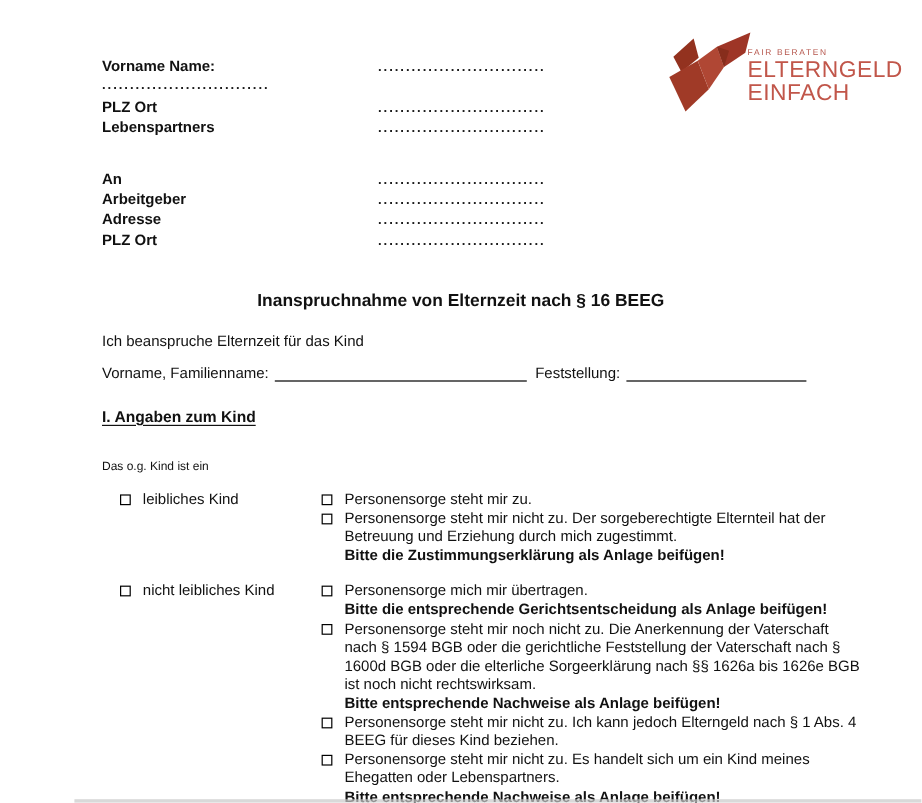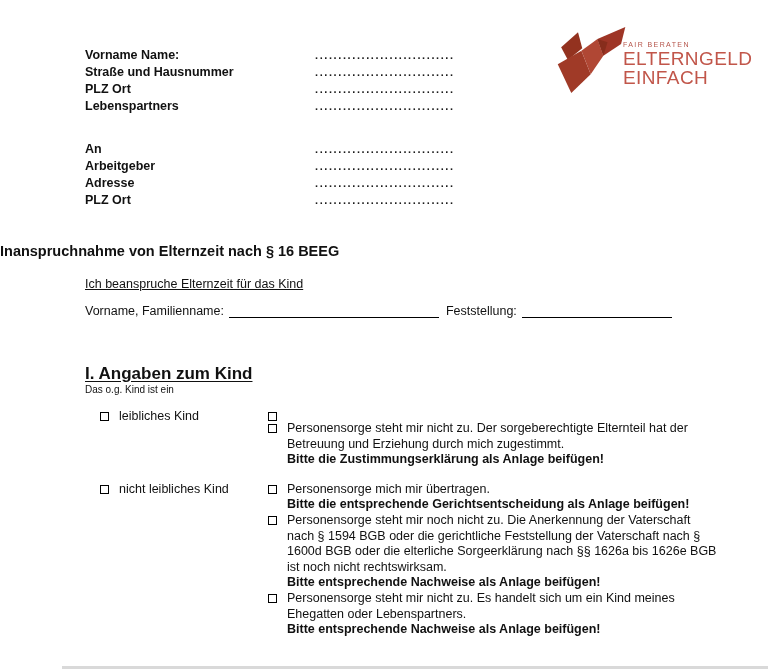--- a/index.html
+++ b/index.html
@@ -43,47 +43,48 @@
     letter-spacing: 0.4px;
     color: #c1564a;
     white-space: nowrap;
   }
   
   .doc-title {
     position: absolute;
     top: 243px;
     left: 0;
     width: 768px;
+    text-align: center;
     font-size: 14.5px;
     font-weight: bold;
   }
-  .intro-line { position: absolute; top: 277px; left: 85px; font-size: 12.5px; text-decoration: underline; }
+  .intro-line { position: absolute; top: 277px; left: 85px; font-size: 12.5px; }
   
   .name-line {
     position: absolute;
     top: 303px;
     left: 85px;
     font-size: 12.5px;
     display: flex;
     align-items: flex-end;
     white-space: nowrap;
   }
   .blank {
     display: inline-block;
     border-bottom: 1.4px solid #000;
     height: 15px;
   }
   .blank-name { width: 210px; margin-left: 5px; margin-right: 7px; }
   .blank-birth { width: 150px; margin-left: 5px; }
   
   .section-heading {
     position: absolute;
-    top: 364px;
+    top: 340px;
     left: 85px;
-    font-size: 17px;
+    font-size: 13px;
     font-weight: bold;
     text-decoration: underline;
     text-underline-offset: 2px;
   }
   .kind-intro { position: absolute; top: 384px; left: 85px; font-size: 10px; }
   
   .checkbox-area { position: absolute; top: 409px; left: 100px; width: 618px; }
   .group { display: flex; margin-bottom: 14px; }
   .group:last-child { margin-bottom: 0; }
   .group-label-col { width: 168px; flex: none; display: flex; }
@@ -114,21 +115,20 @@
 </style>
 </head>
 <body>
 
 <div class="addr-block addr-block-sender">
   <div class="addr-row">
     <span class="addr-label">Vorname Name:</span>
     <span class="addr-dots">..............................</span>
   </div>
   <div class="addr-row">
-    <span class="addr-label">Straße und Hausnummer</span>
     <span class="addr-dots">..............................</span>
   </div>
   <div class="addr-row">
     <span class="addr-label">PLZ Ort</span>
     <span class="addr-dots">..............................</span>
   </div>
   <div class="addr-row">
     <span class="addr-label">Lebenspartners</span>
     <span class="addr-dots">..............................</span>
   </div>
@@ -185,20 +185,23 @@
 <div class="checkbox-area">
 
   <div class="group">
     <div class="group-label-col">
       <span class="cb"></span>
       <span class="cb-text">leibliches Kind</span>
     </div>
     <div class="items-col">
       <div class="cb-row">
         <span class="cb"></span>
+        <div class="item-text">
+          <span>Personensorge steht mir zu.</span>
+        </div>
       </div>
       <div class="cb-row">
         <span class="cb"></span>
         <div class="item-text">
           <span>Personensorge steht mir nicht zu. Der sorgeberechtigte Elternteil hat der Betreuung und Erziehung durch mich zugestimmt.</span>
           <div class="bold-line">Bitte die Zustimmungserklärung als Anlage beifügen!</div>
         </div>
       </div>
     </div>
   </div>
@@ -219,20 +222,26 @@
       <div class="cb-row">
         <span class="cb"></span>
         <div class="item-text">
           <span>Personensorge steht mir noch nicht zu. Die Anerkennung der Vaterschaft nach § 1594 BGB oder die gerichtliche Feststellung der Vaterschaft nach § 1600d BGB oder die elterliche Sorgeerklärung nach §§ 1626a bis 1626e BGB ist noch nicht rechtswirksam.</span>
           <div class="bold-line">Bitte entsprechende Nachweise als Anlage beifügen!</div>
         </div>
       </div>
       <div class="cb-row">
         <span class="cb"></span>
         <div class="item-text">
+          <span>Personensorge steht mir nicht zu. Ich kann jedoch Elterngeld nach § 1 Abs. 4 BEEG für dieses Kind beziehen.</span>
+        </div>
+      </div>
+      <div class="cb-row">
+        <span class="cb"></span>
+        <div class="item-text">
           <span>Personensorge steht mir nicht zu. Es handelt sich um ein Kind meines Ehegatten oder Lebenspartners.</span>
           <div class="bold-line">Bitte entsprechende Nachweise als Anlage beifügen!</div>
         </div>
       </div>
     </div>
   </div>
 
 </div>
 
 <div class="bottom-strip"></div>

